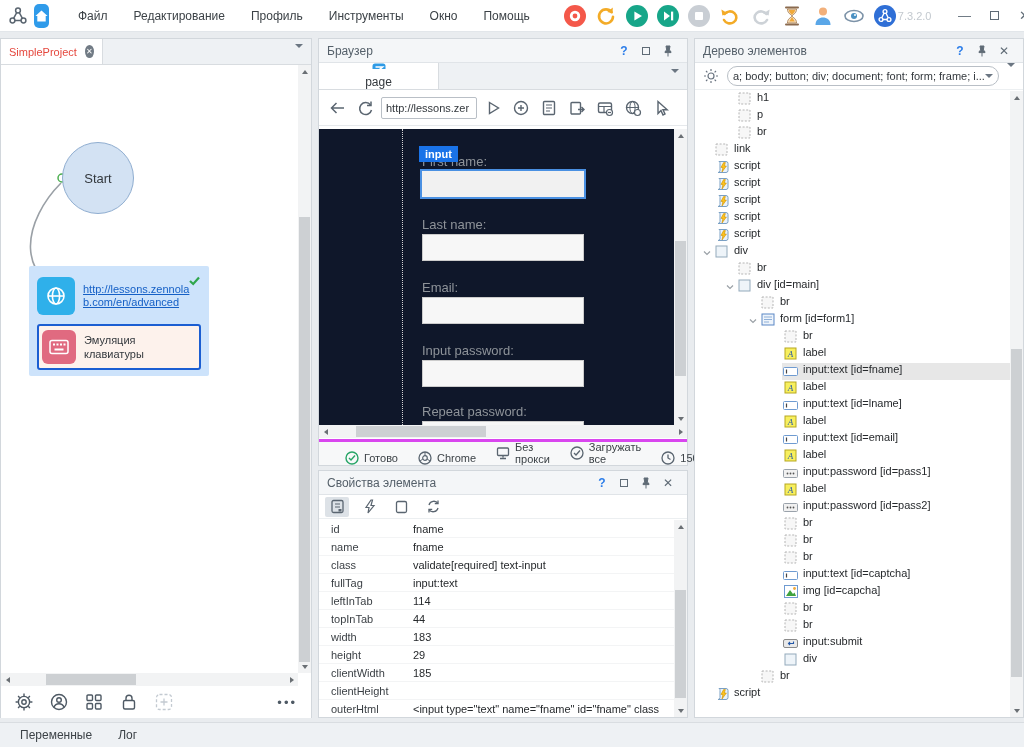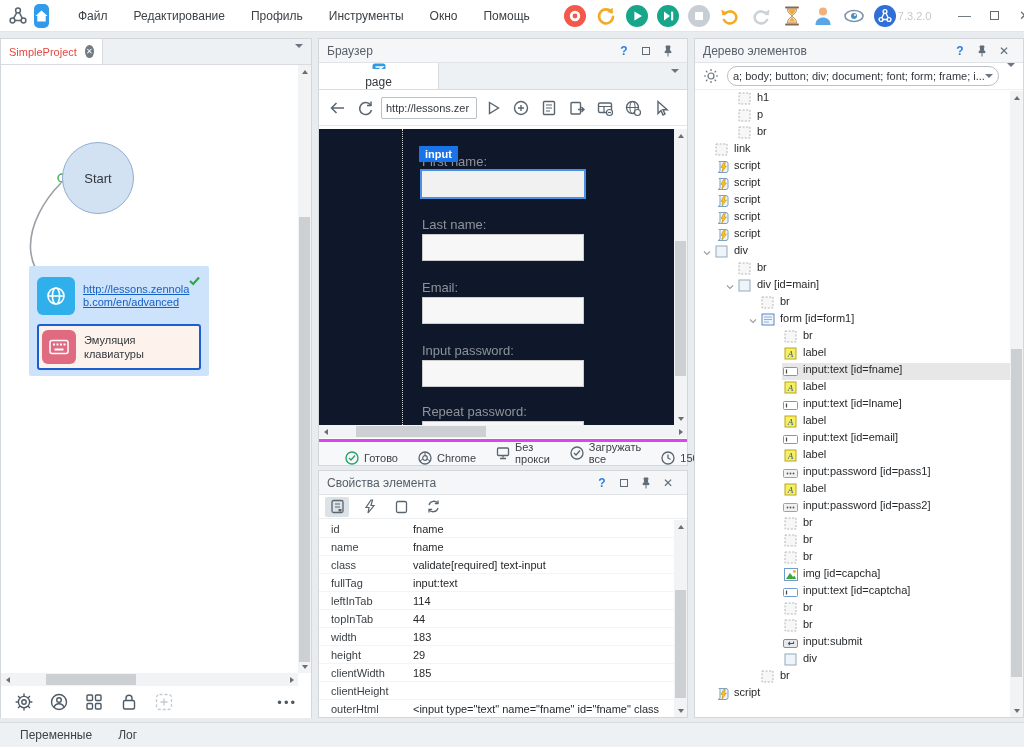--- a/index.html
+++ b/index.html
@@ -977,45 +977,45 @@
                 <rect x="1" y="1" width="11" height="11" fill="#f7f7f7" stroke="#b5b5b5" stroke-dasharray="2,1.6"></rect>
               </svg>
             </span>
             <span>br</span>
           </span>
         </div>
         <div class="trow" style="padding-left: 74px;">
           <span class="chev"></span>
           <span class="hl">
             <span class="ticon">
+              <svg width="15" height="12">
+                <rect x="0.5" y="2.5" width="14" height="8" rx="1" fill="#fff" stroke="#6f9bd1"></rect>
+                <path d="M3.5,4.5 v4" stroke="#444" stroke-width="1.2"></path>
+              </svg>
+            </span>
+            <span>input:text [id=captcha]</span>
+          </span>
+        </div>
+        <div class="trow" style="padding-left: 74px;">
+          <span class="chev"></span>
+          <span class="hl">
+            <span class="ticon">
               <svg width="14" height="13">
                 <rect x="0.5" y="0.5" width="13" height="12" fill="#fff" stroke="#6f9bd1"></rect>
                 <path d="M2,11 L6,5 L9,9 L10.5,7.5 L12,11 z" fill="#3fa33f"></path>
                 <circle cx="10.5" cy="3.5" r="1.4" fill="#f0a93a"></circle>
               </svg>
             </span>
             <span>img [id=capcha]</span>
           </span>
         </div>
         <div class="trow" style="padding-left: 74px;">
           <span class="chev"></span>
           <span class="hl">
             <span class="ticon">
-              <svg width="15" height="12">
-                <rect x="0.5" y="2.5" width="14" height="8" rx="1" fill="#fff" stroke="#6f9bd1"></rect>
-                <path d="M3.5,4.5 v4" stroke="#444" stroke-width="1.2"></path>
-              </svg>
-            </span>
-            <span>input:text [id=captcha]</span>
-          </span>
-        </div>
-        <div class="trow" style="padding-left: 74px;">
-          <span class="chev"></span>
-          <span class="hl">
-            <span class="ticon">
               <svg width="13" height="13">
                 <rect x="1" y="1" width="11" height="11" fill="#f7f7f7" stroke="#b5b5b5" stroke-dasharray="2,1.6"></rect>
               </svg>
             </span>
             <span>br</span>
           </span>
         </div>
         <div class="trow" style="padding-left: 74px;">
           <span class="chev"></span>
           <span class="hl">

